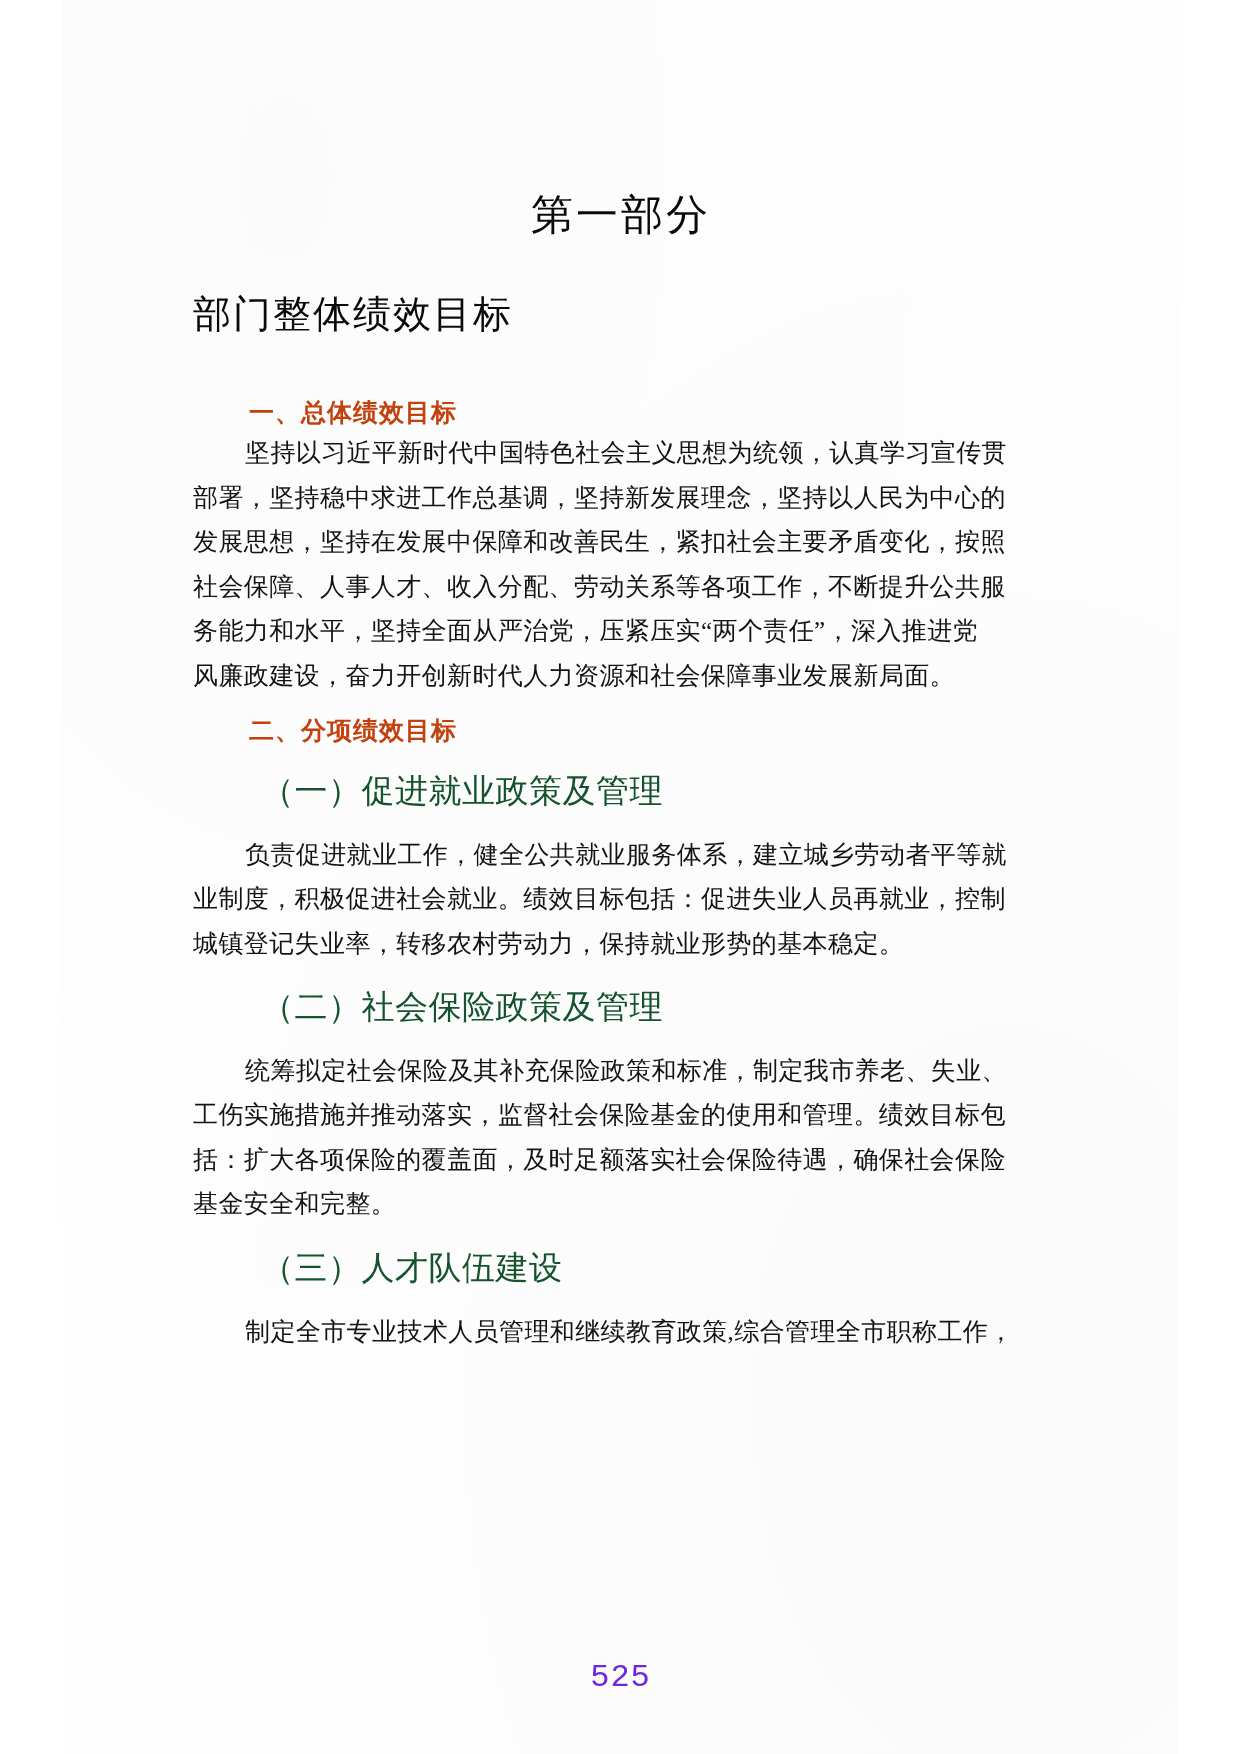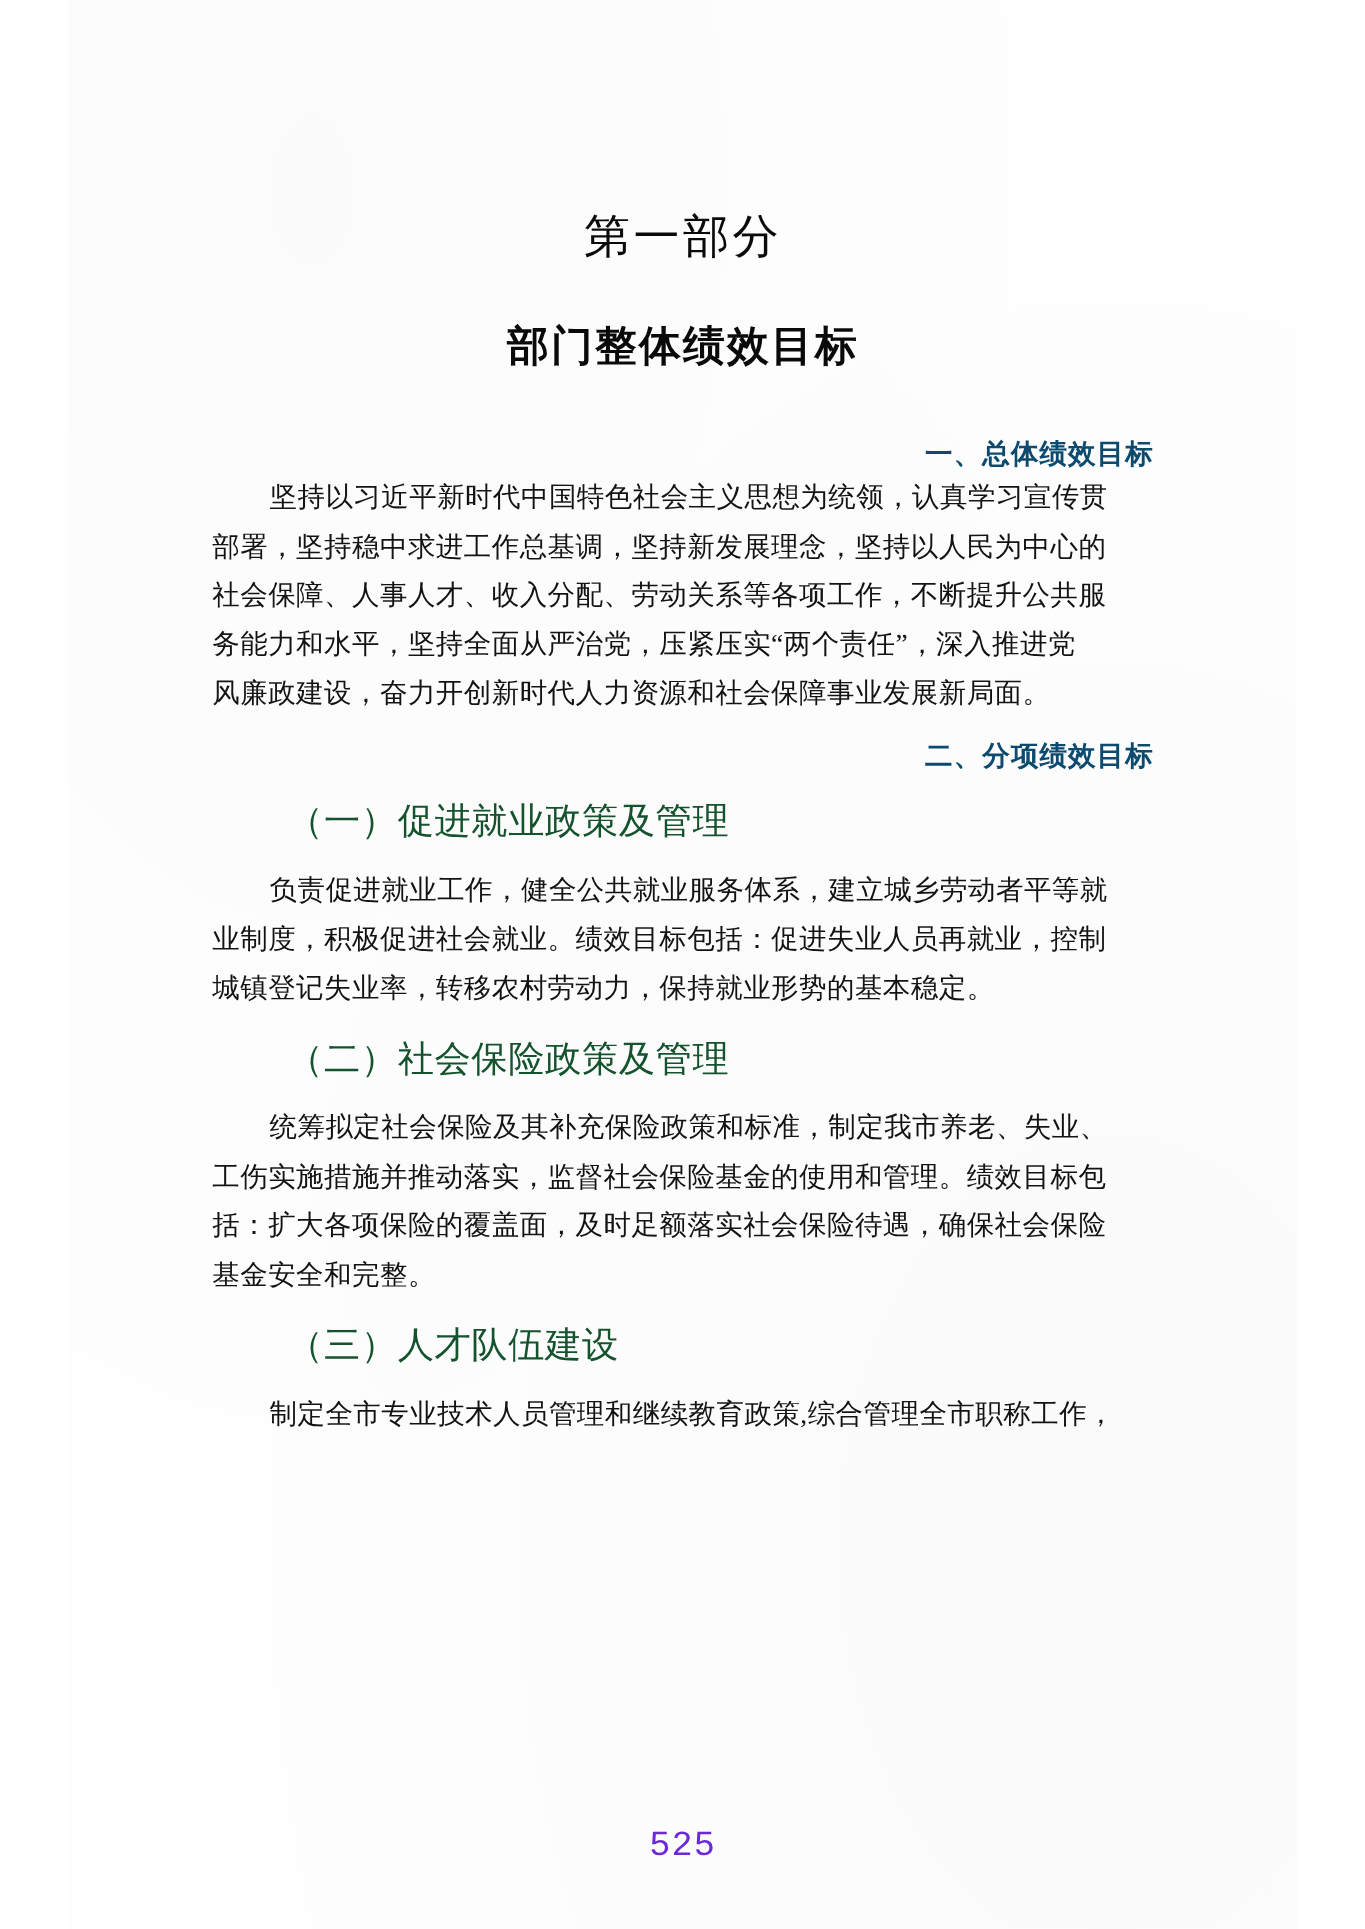--- a/index.html
+++ b/index.html
@@ -45,41 +45,40 @@
     font-family: "DejaVu Sans", "Liberation Sans", sans-serif;
     font-size: 42px;
     letter-spacing: 3px;
     color: #0a0a0a;
     margin: 0;
     padding-top: 190px;
     font-weight: 400;
     line-height: 1.2;
   }
   .doc-subtitle {
-    text-align: center;
+    text-align: left;
     font-family: "DejaVu Sans", "Liberation Sans", sans-serif;
     font-size: 38px;
     letter-spacing: 2px;
     color: #0a0a0a;
     margin: 0;
     padding-top: 52px;
-    font-weight: 700;
+    font-weight: 400;
     line-height: 1.2;
   }
 
   .section-heading {
     font-family: "DejaVu Sans", "Liberation Sans", sans-serif;
     font-weight: bold;
     font-size: 25px;
     letter-spacing: 1px;
-    color: #0c4a6e;
+    color: #c2410c;
     margin: 0;
     padding-left: 56px;
     line-height: 1.5;
-    text-align: right;
   }
   .heading-gap-top {
     margin-top: 56px;
   }
   .heading-gap-two {
     margin-top: 14px;
   }
 
   .sub-heading {
     font-size: 33px;
@@ -127,20 +126,21 @@
   <div class="content">
 
     <h1 class="doc-title">第一部分</h1>
     <h2 class="doc-subtitle">部门整体绩效目标</h2>
 
     <h3 class="section-heading heading-gap-top">一、总体绩效目标</h3>
 
     <p class="para">
       <span class="line first">坚持以习近平新时代中国特色社会主义思想为统领，认真学习宣传贯</span>
       <span class="line">部署，坚持稳中求进工作总基调，坚持新发展理念，坚持以人民为中心的</span>
+      <span class="line">发展思想，坚持在发展中保障和改善民生，紧扣社会主要矛盾变化，按照</span>
       <span class="line">社会保障、人事人才、收入分配、劳动关系等各项工作，不断提升公共服</span>
       <span class="line">务能力和水平，坚持全面从严治党，压紧压实“两个责任”，深入推进党</span>
       <span class="line">风廉政建设，奋力开创新时代人力资源和社会保障事业发展新局面。</span>
     </p>
 
     <h3 class="section-heading heading-gap-two">二、分项绩效目标</h3>
 
     <p class="sub-heading">（一）促进就业政策及管理</p>
     <p class="para">
       <span class="line first">负责促进就业工作，健全公共就业服务体系，建立城乡劳动者平等就</span>

